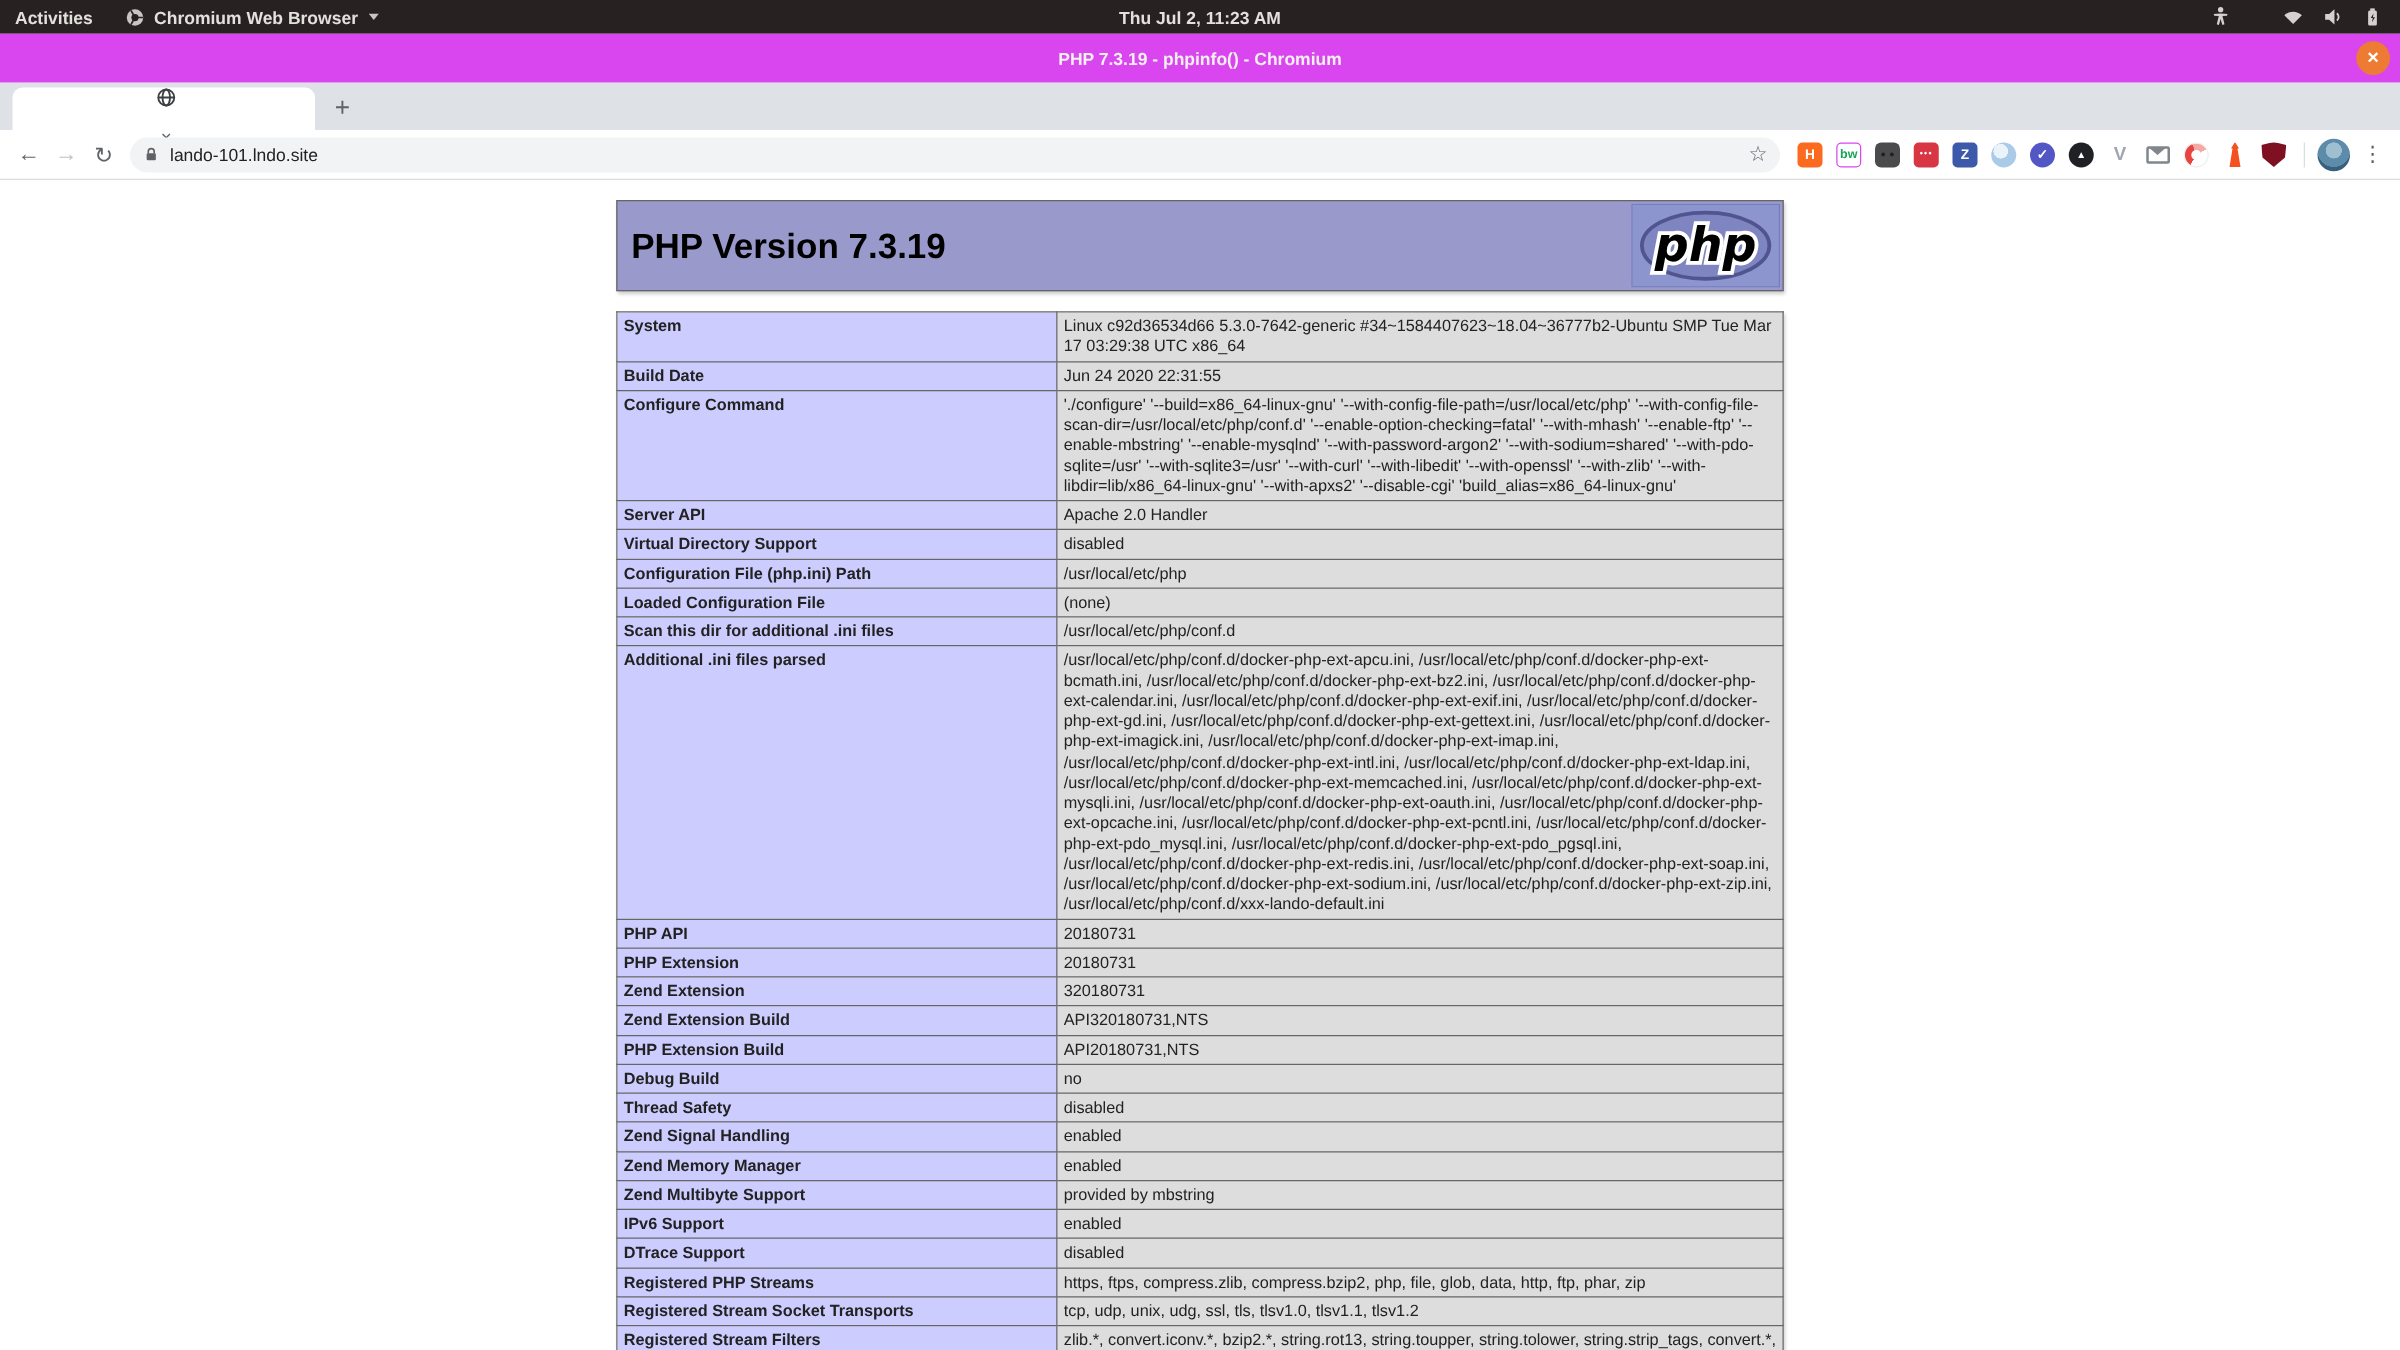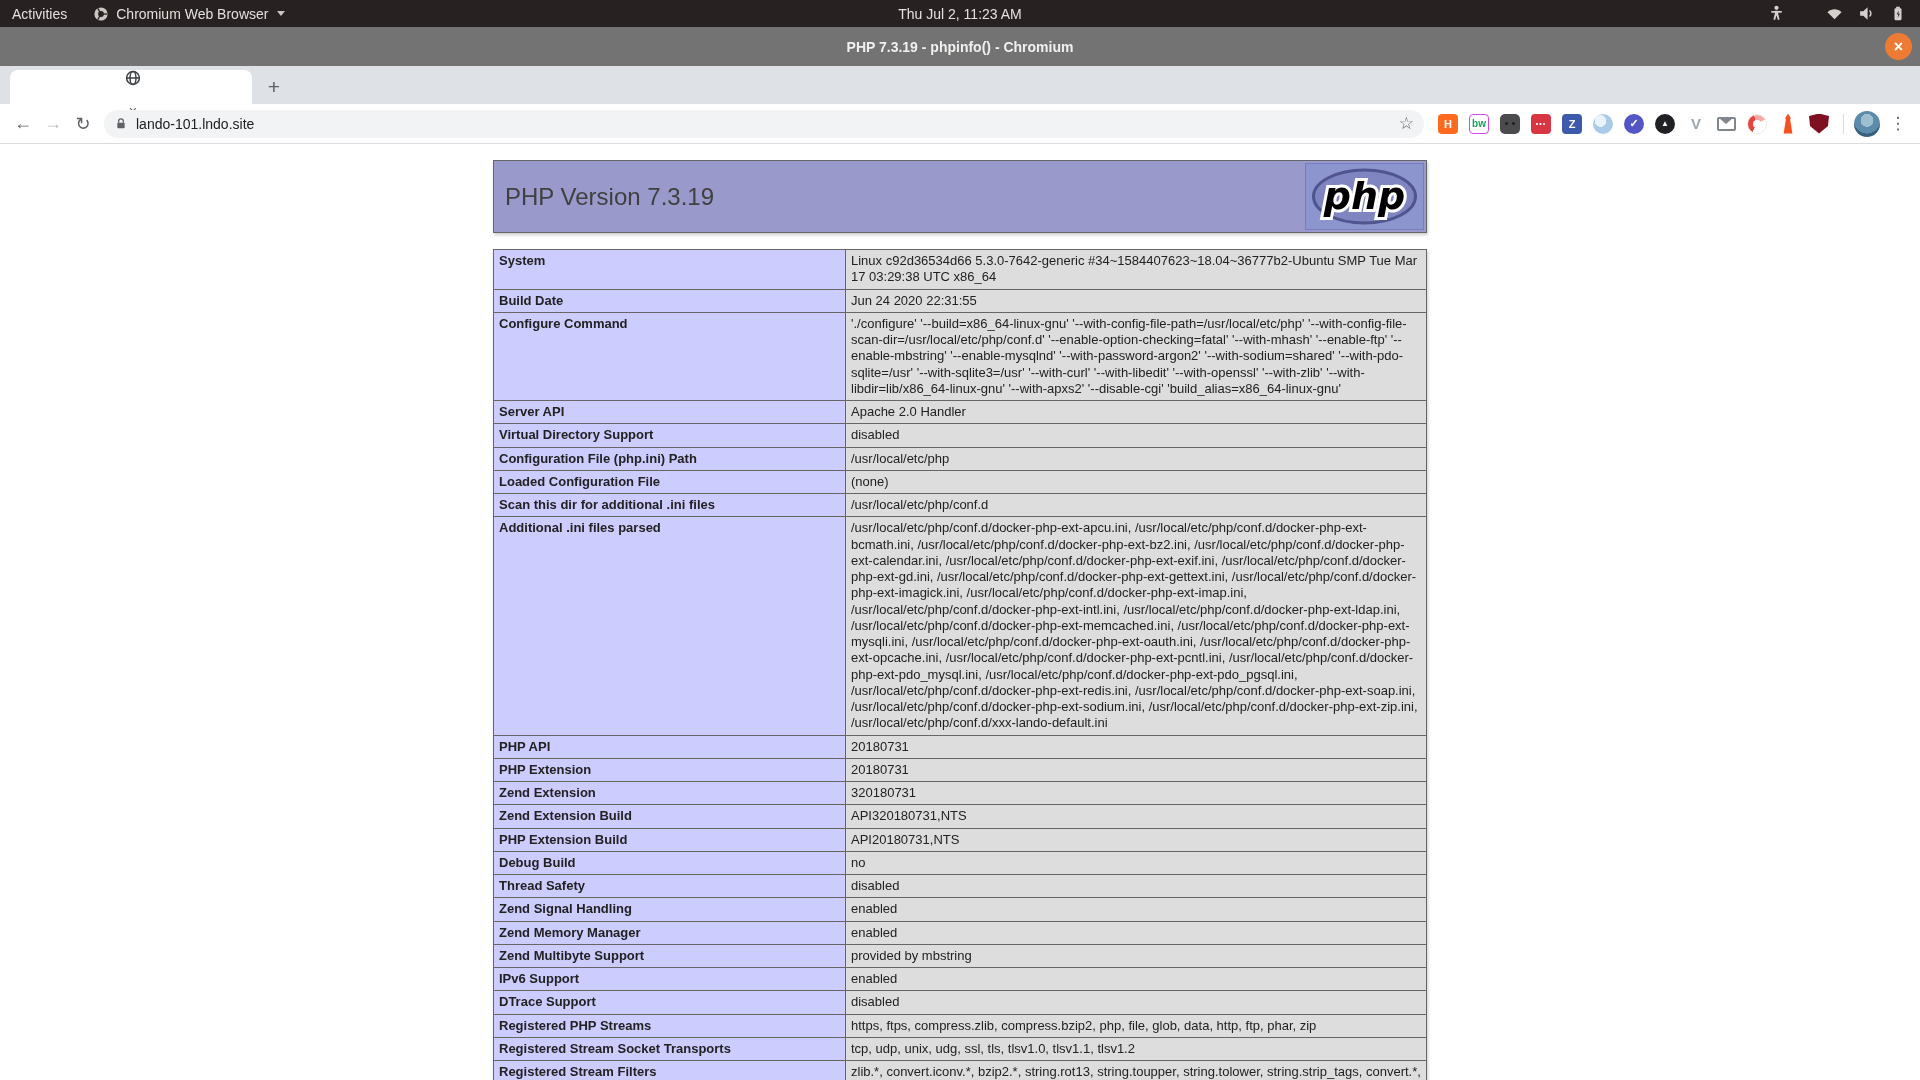--- a/index.html
+++ b/index.html
@@ -1,31 +1,31 @@
 <!DOCTYPE html>
 <html><head>
 <meta charset="utf-8">
 <style>
   * { margin:0; padding:0; box-sizing:border-box; }
   html,body { width:1920px; height:1080px; overflow:hidden; background:#fff;
               font-family:"Liberation Sans",sans-serif; }
 
   
   .gnome-panel { height:27px; background:#272221; color:#e3e0dd; display:flex;
-                 align-items:center; font-size:14px; font-weight:400; position:relative;justify-content:center; }
+                 align-items:center; font-size:14px; font-weight:700; position:relative;justify-content:center; }
   .panel-left { display:flex; align-items:center; gap:26px; padding-left:12px; }
   .panel-item { display:flex; align-items:center; gap:7px; cursor:default; }
   .panel-clock { position:absolute; left:50%; transform:translateX(-50%); }
   .panel-right { margin-left:auto; display:flex; align-items:center; gap:15px; padding-right:14px; }
   .caret-down { width:0; height:0; border-left:4px solid transparent; border-right:4px solid transparent;
                 border-top:5px solid #c9c5c2; margin-left:2px; }
   .panel-icon svg { display:block; }
 
   
-  .title-bar { height:39px; background:#737373; position:relative; display:flex;
+  .title-bar { height:39px; background:#d946ef; position:relative; display:flex;
                align-items:center; justify-content:center; }
   .window-title { color:#f2f0ee; font-size:14px; font-weight:700; }
   .close-btn { position:absolute; right:8px; top:6px; width:27px; height:27px; border-radius:50%;
                background:#ee7b33; color:#fff; display:flex; align-items:center; justify-content:center;
                font-size:16px; font-weight:700; cursor:pointer; line-height:1; }
 
   
   .tab-strip { height:38px; background:#dee1e6; display:flex; align-items:flex-end; padding-left:10px; }
   .tab { width:242px; height:34px; background:#fff; border-radius:8px 8px 0 0; display:flex;
          align-items:center; gap:8px; padding:0 6px 0 10px; font-size:13px; color:#3c4043;flex-direction:column; }
@@ -71,21 +71,21 @@
   .avatar { width:26px; height:26px; border-radius:50%; margin:0 4px;
             background:radial-gradient(circle at 50% 36%, #9dbfd0 0 30%, #5d8cab 31% 62%, #38607e 63% 100%); cursor:pointer; }
   .kebab { width:28px; text-align:center; color:#5f6368; font-size:17px; cursor:pointer; }
 
   
   .page { height:936px; overflow:hidden; background:#fff; color:#222; }
   .content { width:934px; margin:0 auto; }
   .php-header { margin-top:16px; height:73px; background:#9999cc; border:1px solid #666;
                 box-shadow:1px 2px 3px #ccc; display:flex; align-items:center;
                 justify-content:space-between; padding:2px 2px 2px 11px; }
-  .php-header h1 { font-size:24px; font-weight:400; color:#404040; }
+  .php-header h1 { font-size:28px; font-weight:700; color:#000000; }
   .php-table { width:934px; margin:16px 0; border-collapse:collapse; box-shadow:1px 2px 3px #ccc;
                font-size:13px; table-layout:fixed; }
   .php-table td { border:1px solid #666; padding:3px 5px; vertical-align:baseline;
                   line-height:1.25; word-wrap:break-word; }
   td.e { background:#ccccff; font-weight:700; width:352px; }
   td.v { background:#dddddd; }
 </style>
 </head>
 <body>
 

